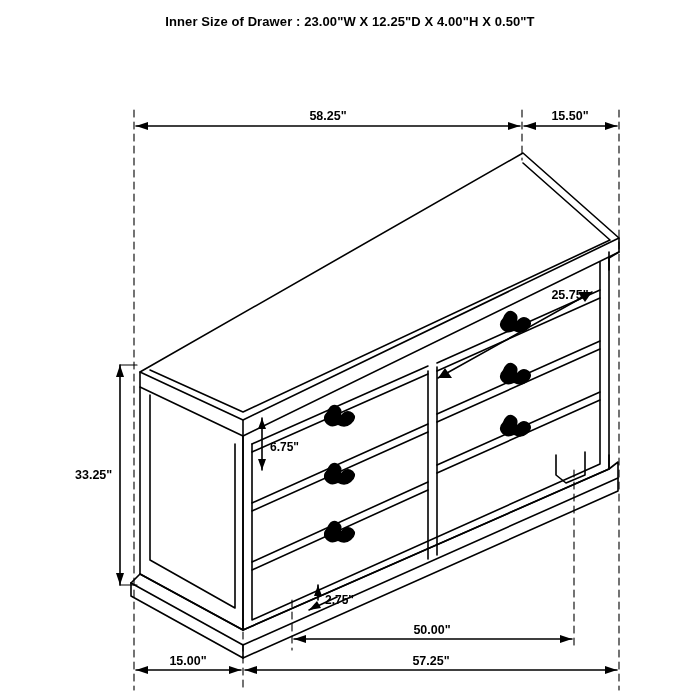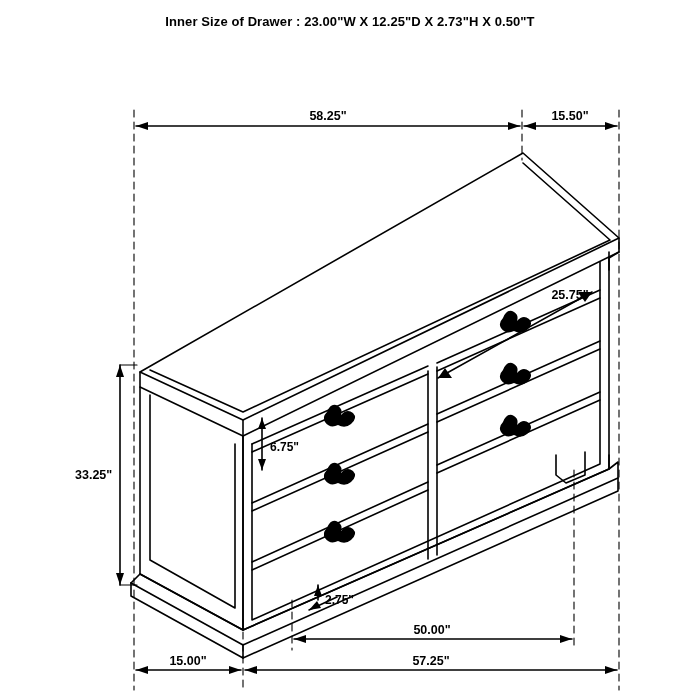--- a/index.html
+++ b/index.html
@@ -49,21 +49,21 @@
     font-size: 12px;
     font-weight: bold;
     fill: #000000;
   }
 </style>
 </head>
 <body>
 
 <div id="stage">
 
-  <div id="title">Inner Size of Drawer : 23.00"W X 12.25"D X 2.73"H X 0.50"T</div>
+  <div id="title">Inner Size of Drawer : 23.00"W X 12.25"D X 4.00"H X 0.50"T</div>
 
   <svg id="drawing" viewBox="0 0 700 700">
 
     <g stroke="#000000" fill="none" stroke-width="1.6" stroke-linejoin="round" stroke-linecap="round">
 
       <g stroke-dasharray="7,5" stroke-width="1.1">
         <line x1="134" y1="110" x2="134" y2="690"></line>
         <line x1="522" y1="110" x2="522" y2="160"></line>
         <line x1="619" y1="110" x2="619" y2="690"></line>
         <line x1="243" y1="620" x2="243" y2="690"></line>

